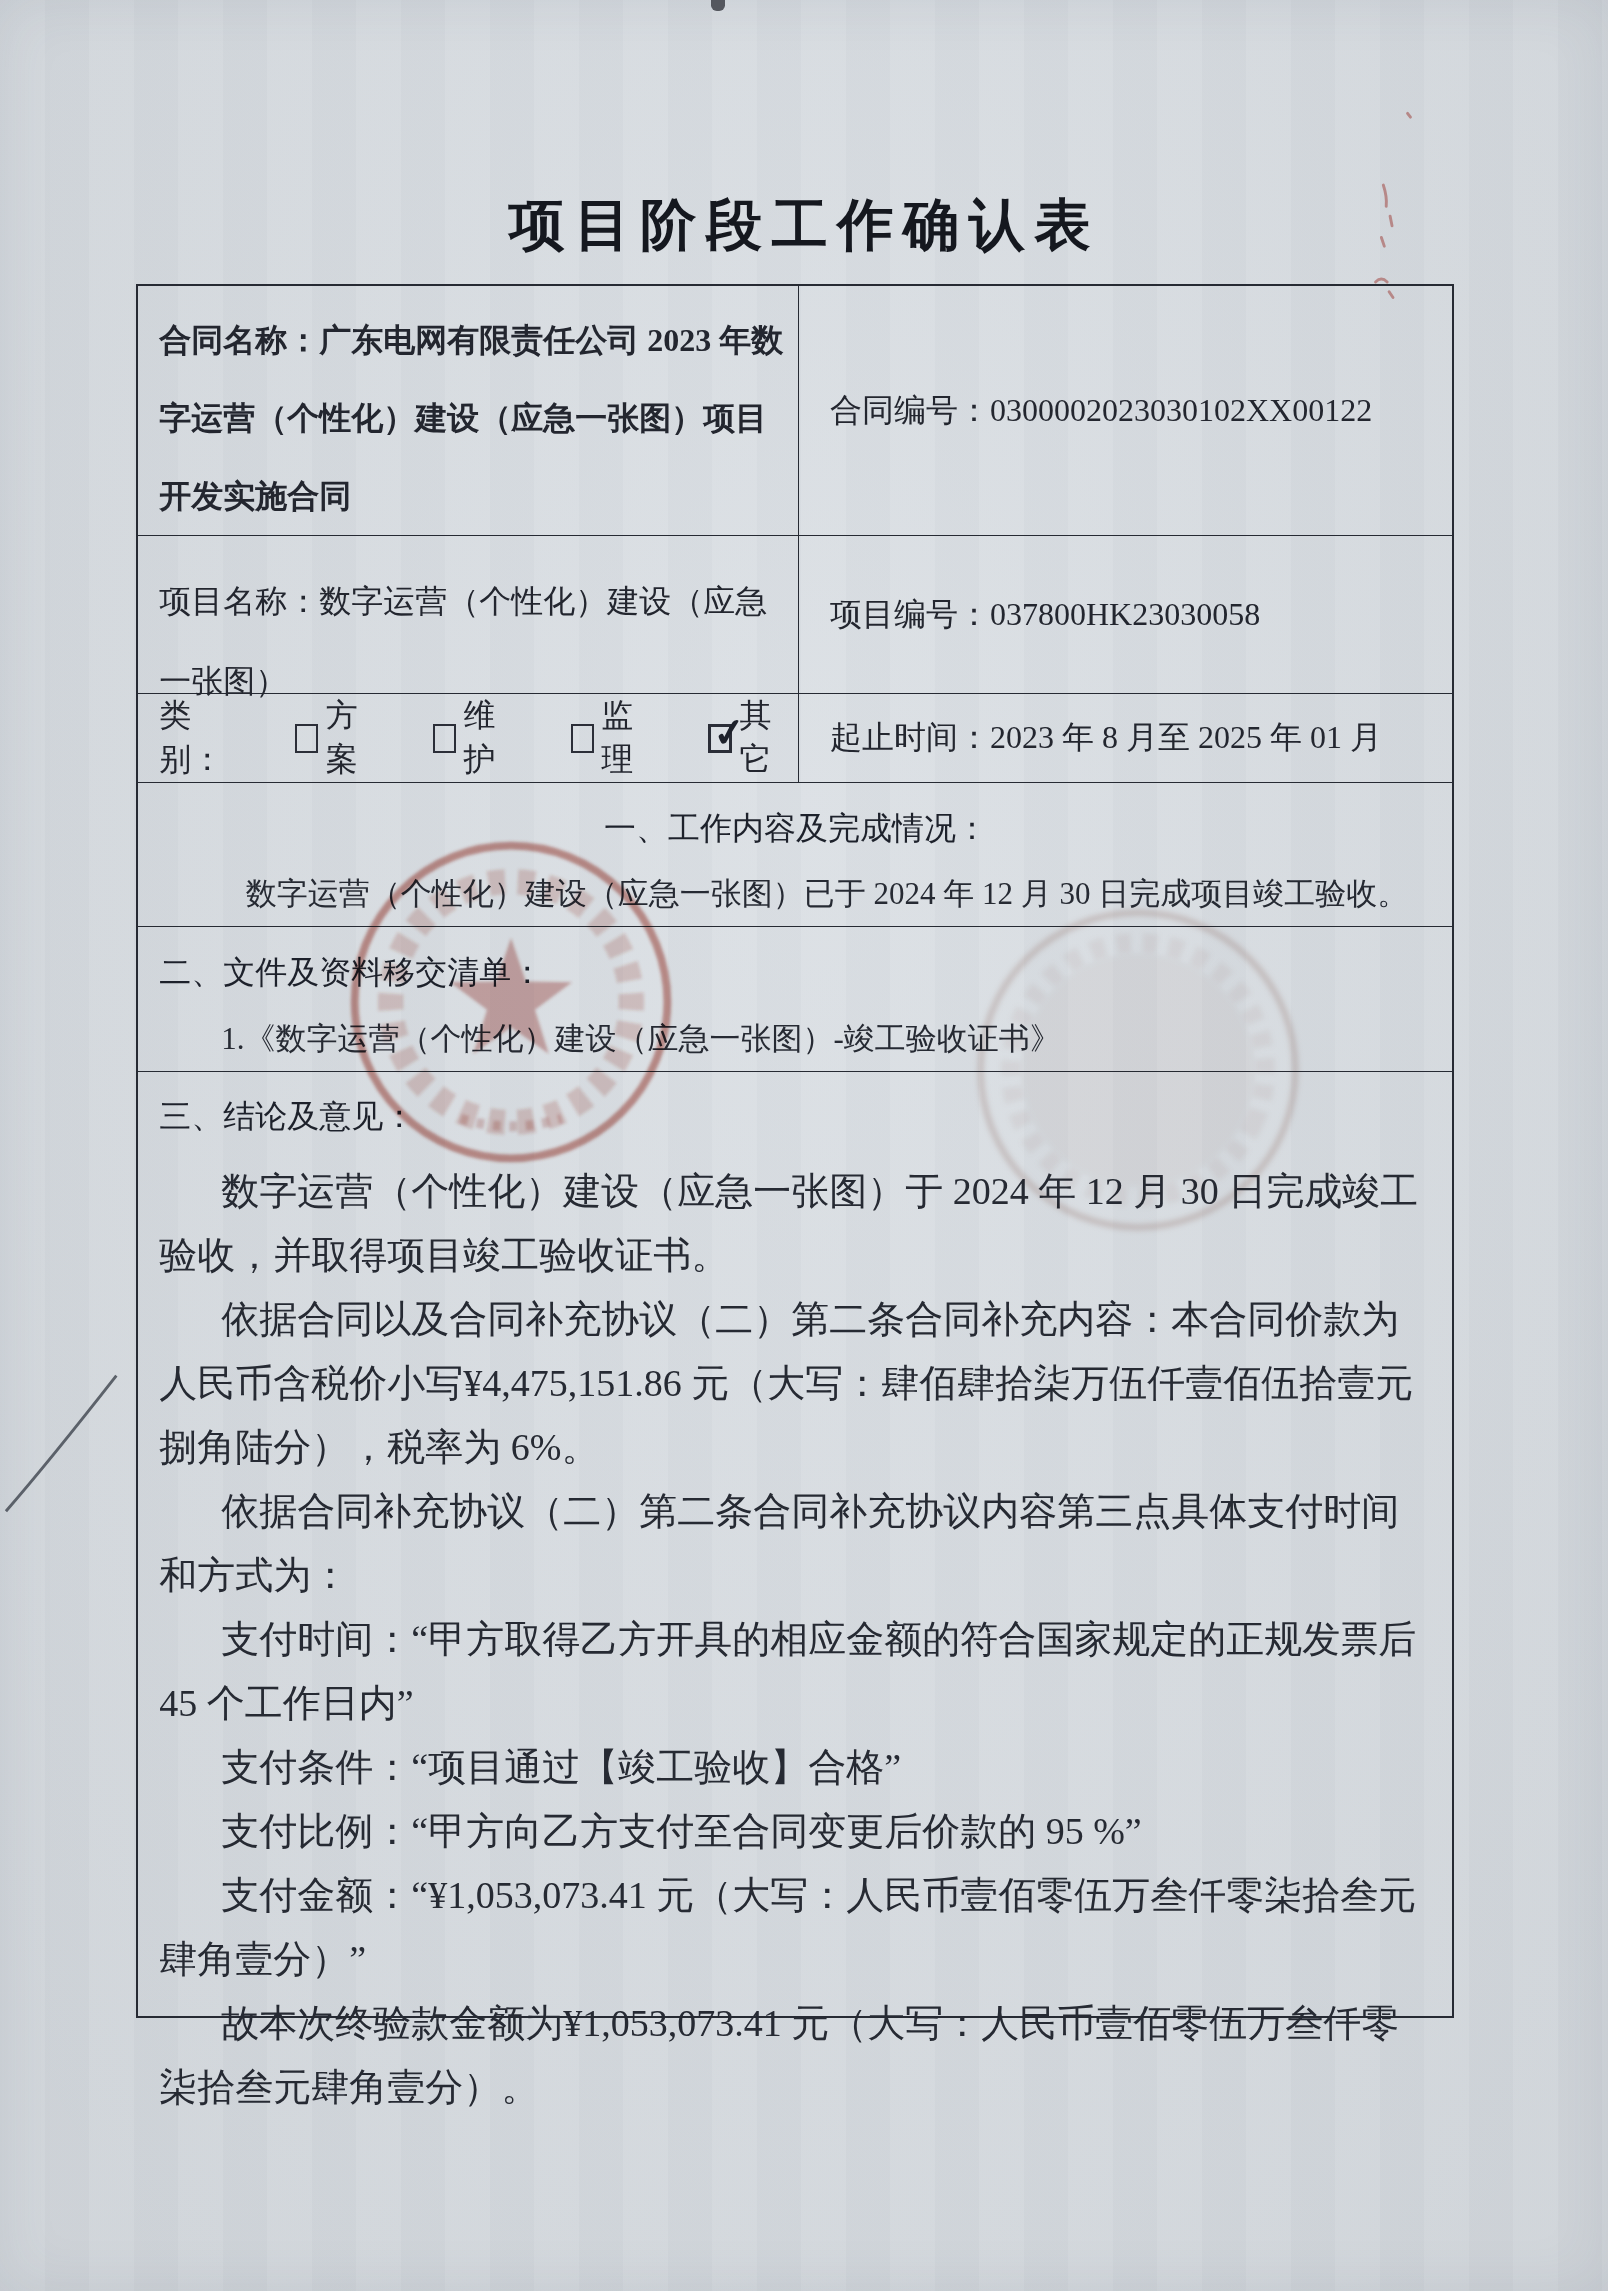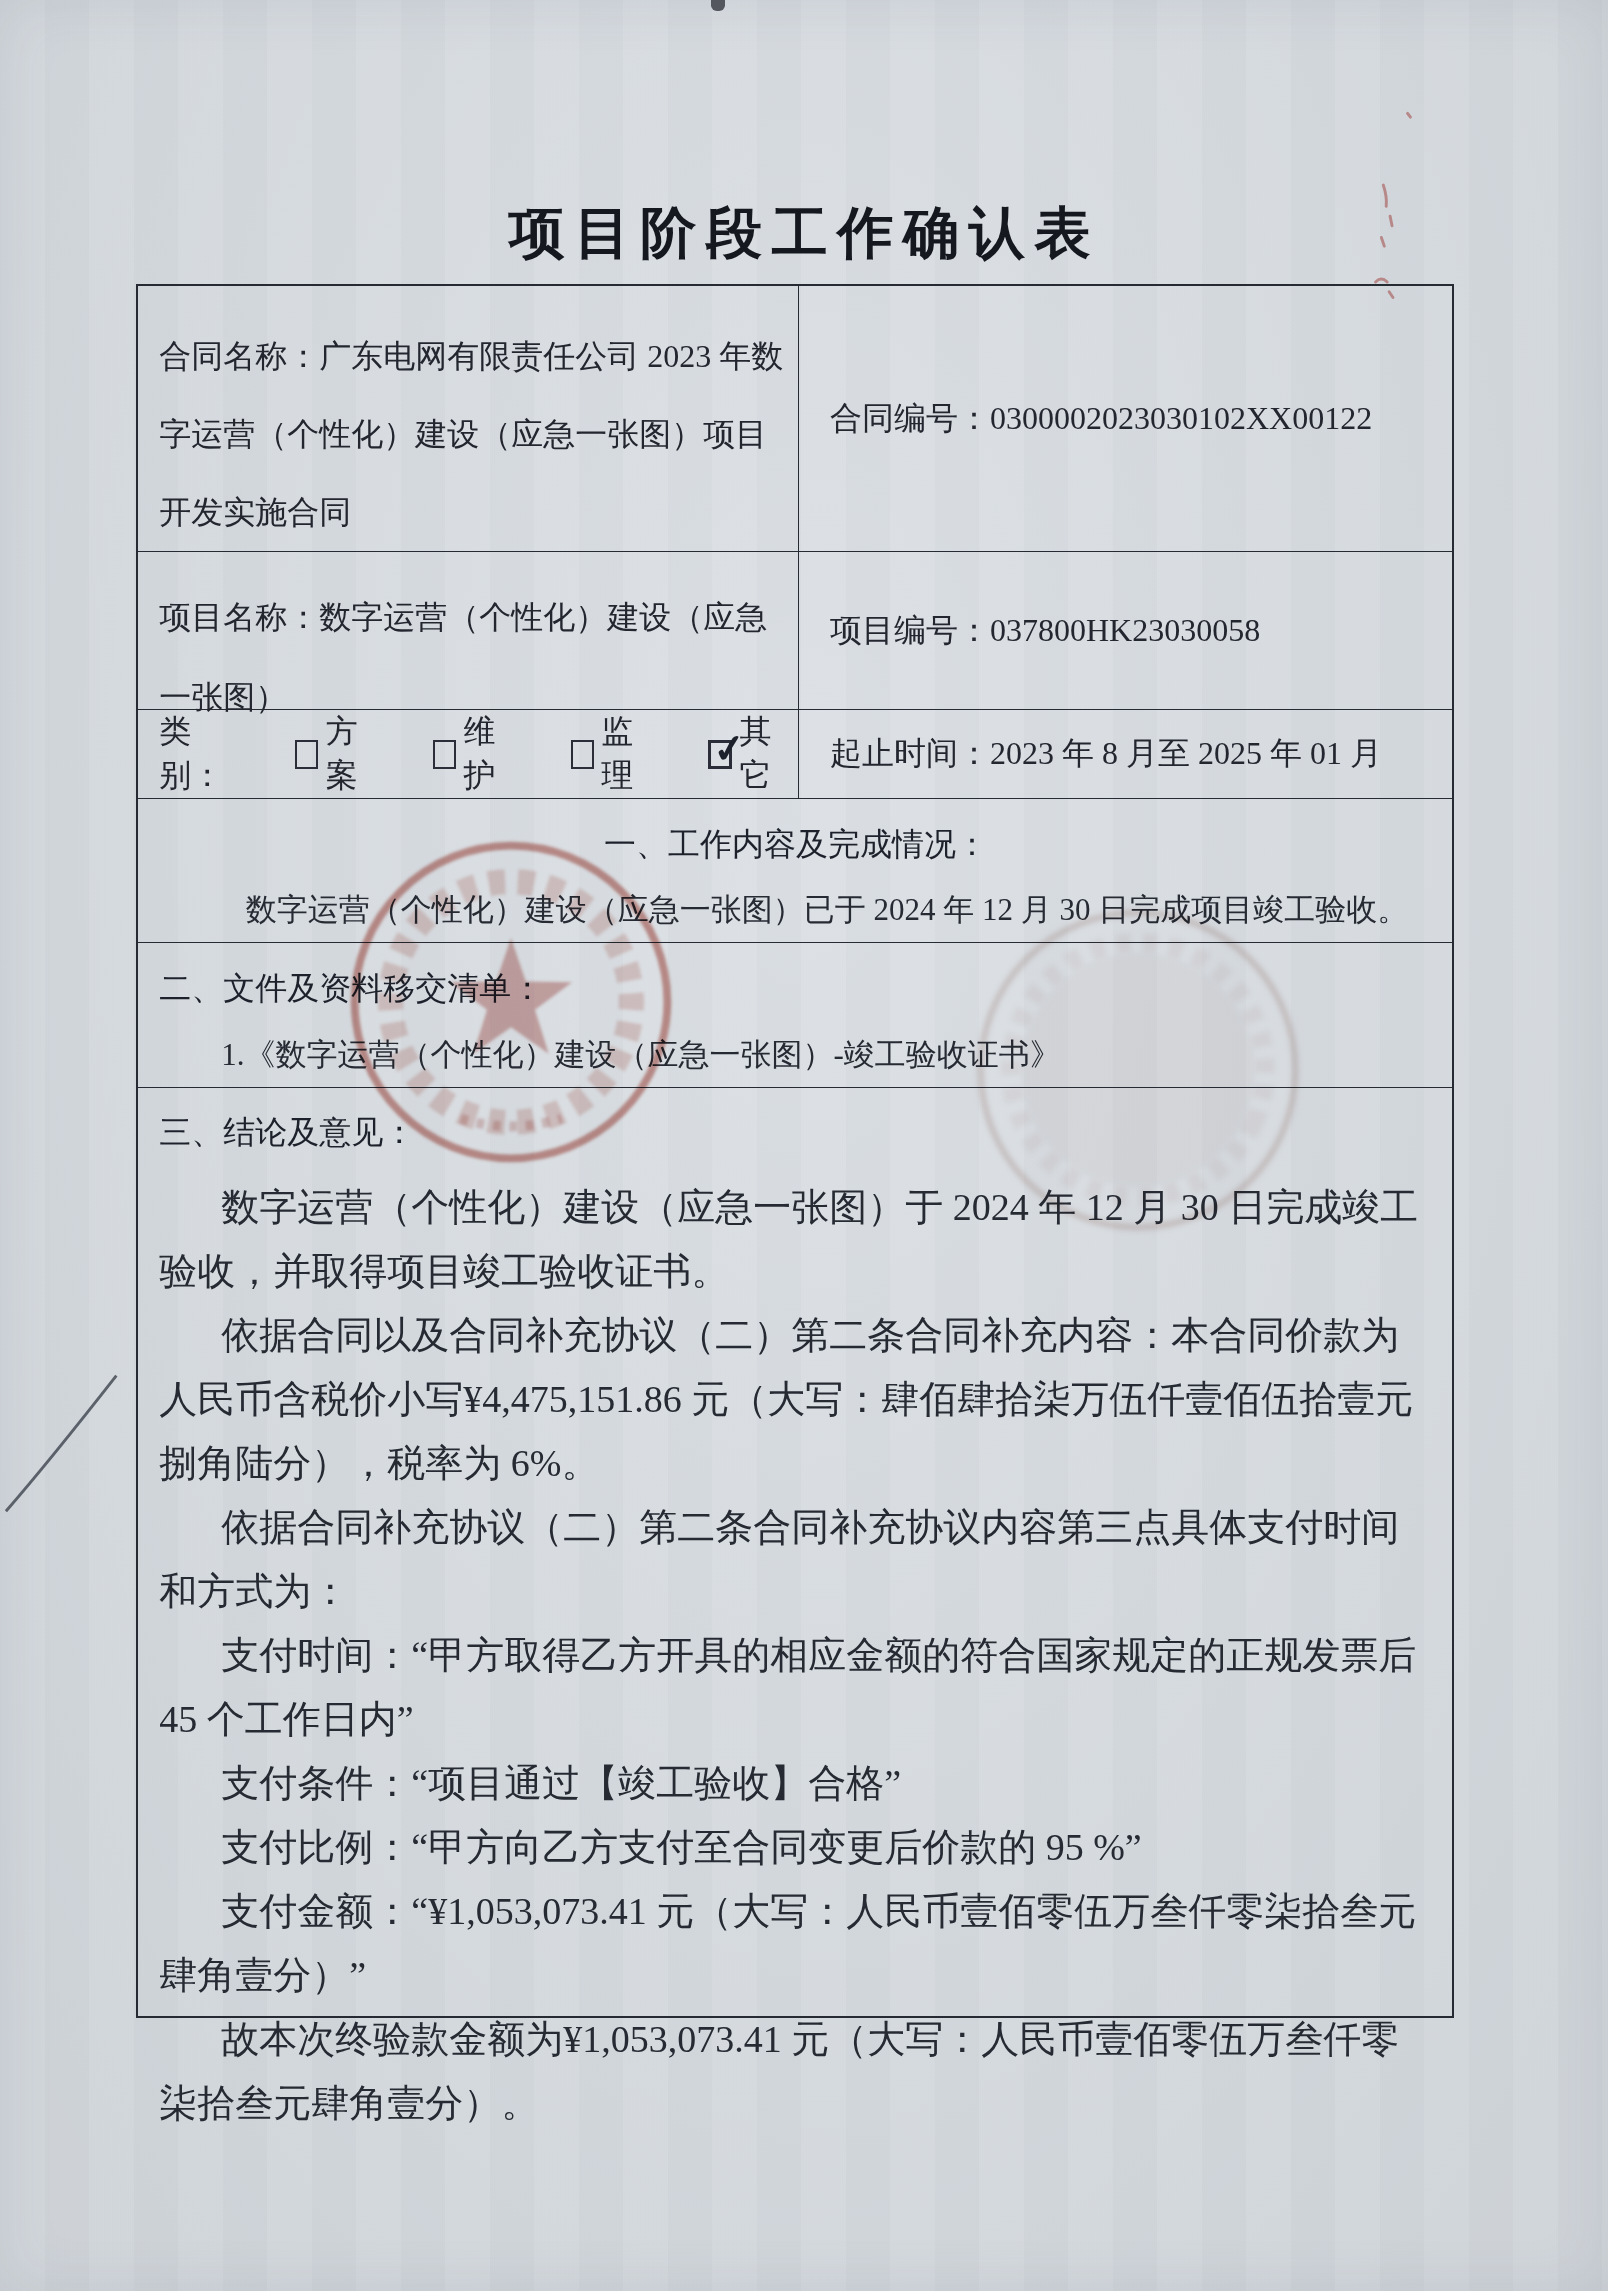--- a/index.html
+++ b/index.html
@@ -12,41 +12,41 @@
     position:relative;width:1609px;height:2291px;overflow:hidden;
     background:
       radial-gradient(ellipse at 50% 35%, rgba(255,255,255,0.10), rgba(0,0,0,0.035) 90%),
       repeating-linear-gradient(90deg, rgba(255,255,255,0.025) 0 45px, rgba(40,50,70,0.02) 45px 89px),
       #d8dde2;
     box-shadow:inset 0 0 58px rgba(60,70,90,0.10);
     color:#262a33;
   }
   .scan-notch{position:absolute;left:711px;top:0;width:13.6px;height:10.7px;background:#34373f;border-radius:0 0 5.8px 5.8px;opacity:.8;}
   .title{
-    position:absolute;left:0;top:199px;width:100%;
+    position:absolute;left:0;top:191px;width:100%;
     text-align:center;font-size:56px;line-height:68px;font-weight:bold;
     letter-spacing:9.7px;color:#15181f;
   }
   .doc-table{
     position:absolute;left:136px;top:284px;width:1318px;height:1734px;
     border:2.9px solid #262a33;box-sizing:border-box;
     display:flex;flex-direction:column;
   }
   .row{display:flex;box-sizing:border-box;border-bottom:1.9px solid #262a33;}
   .row:last-child{border-bottom:none;}
   .r1{height:283px;}
   .r2{height:158px;}
   .r3{height:94px;}
   .s1{height:197px;align-items:center;}
   .s2{height:152px;}
   .s3{flex:1;}
   .cell{box-sizing:border-box;font-size:32px;color:#23262f;}
   .cl{width:661px;border-right:1.9px solid #262a33;padding:0 5.8px 0 21.3px;}
   .cr{flex:1;display:flex;align-items:center;padding-left:31px;padding-right:9.7px;}
-  .r1 .cl{padding-top:31px;line-height:78px;}
+  .r1 .cl{padding-top:15px;line-height:78px;font-weight:bold;}
   .r2 .cl{padding-top:25px;line-height:80px;}
   .r3 .cl,.r3 .cr{display:flex;align-items:center;}
   .full{flex-direction:column;padding:15.5px 19.4px 0 21.3px;display:flex;}
   .sec-heading{font-size:32px;line-height:58px;margin:0;color:#1d212b;}
   .sec-body{font-size:31px;line-height:64px;margin:5.8px 0 0 0;text-indent:62px;}
   .s3 .paras{margin-top:13.6px;}
   .s3 .paras p{font-size:38px;line-height:64px;margin:0;text-indent:62px;}
   
   .opt{display:inline-flex;align-items:center;margin-left:54px;position:relative;}
   .cb{display:inline-block;width:27px;height:29px;border:2.9px solid #2b2e38;box-sizing:border-box;margin-right:7.8px;position:relative;background:transparent;}

